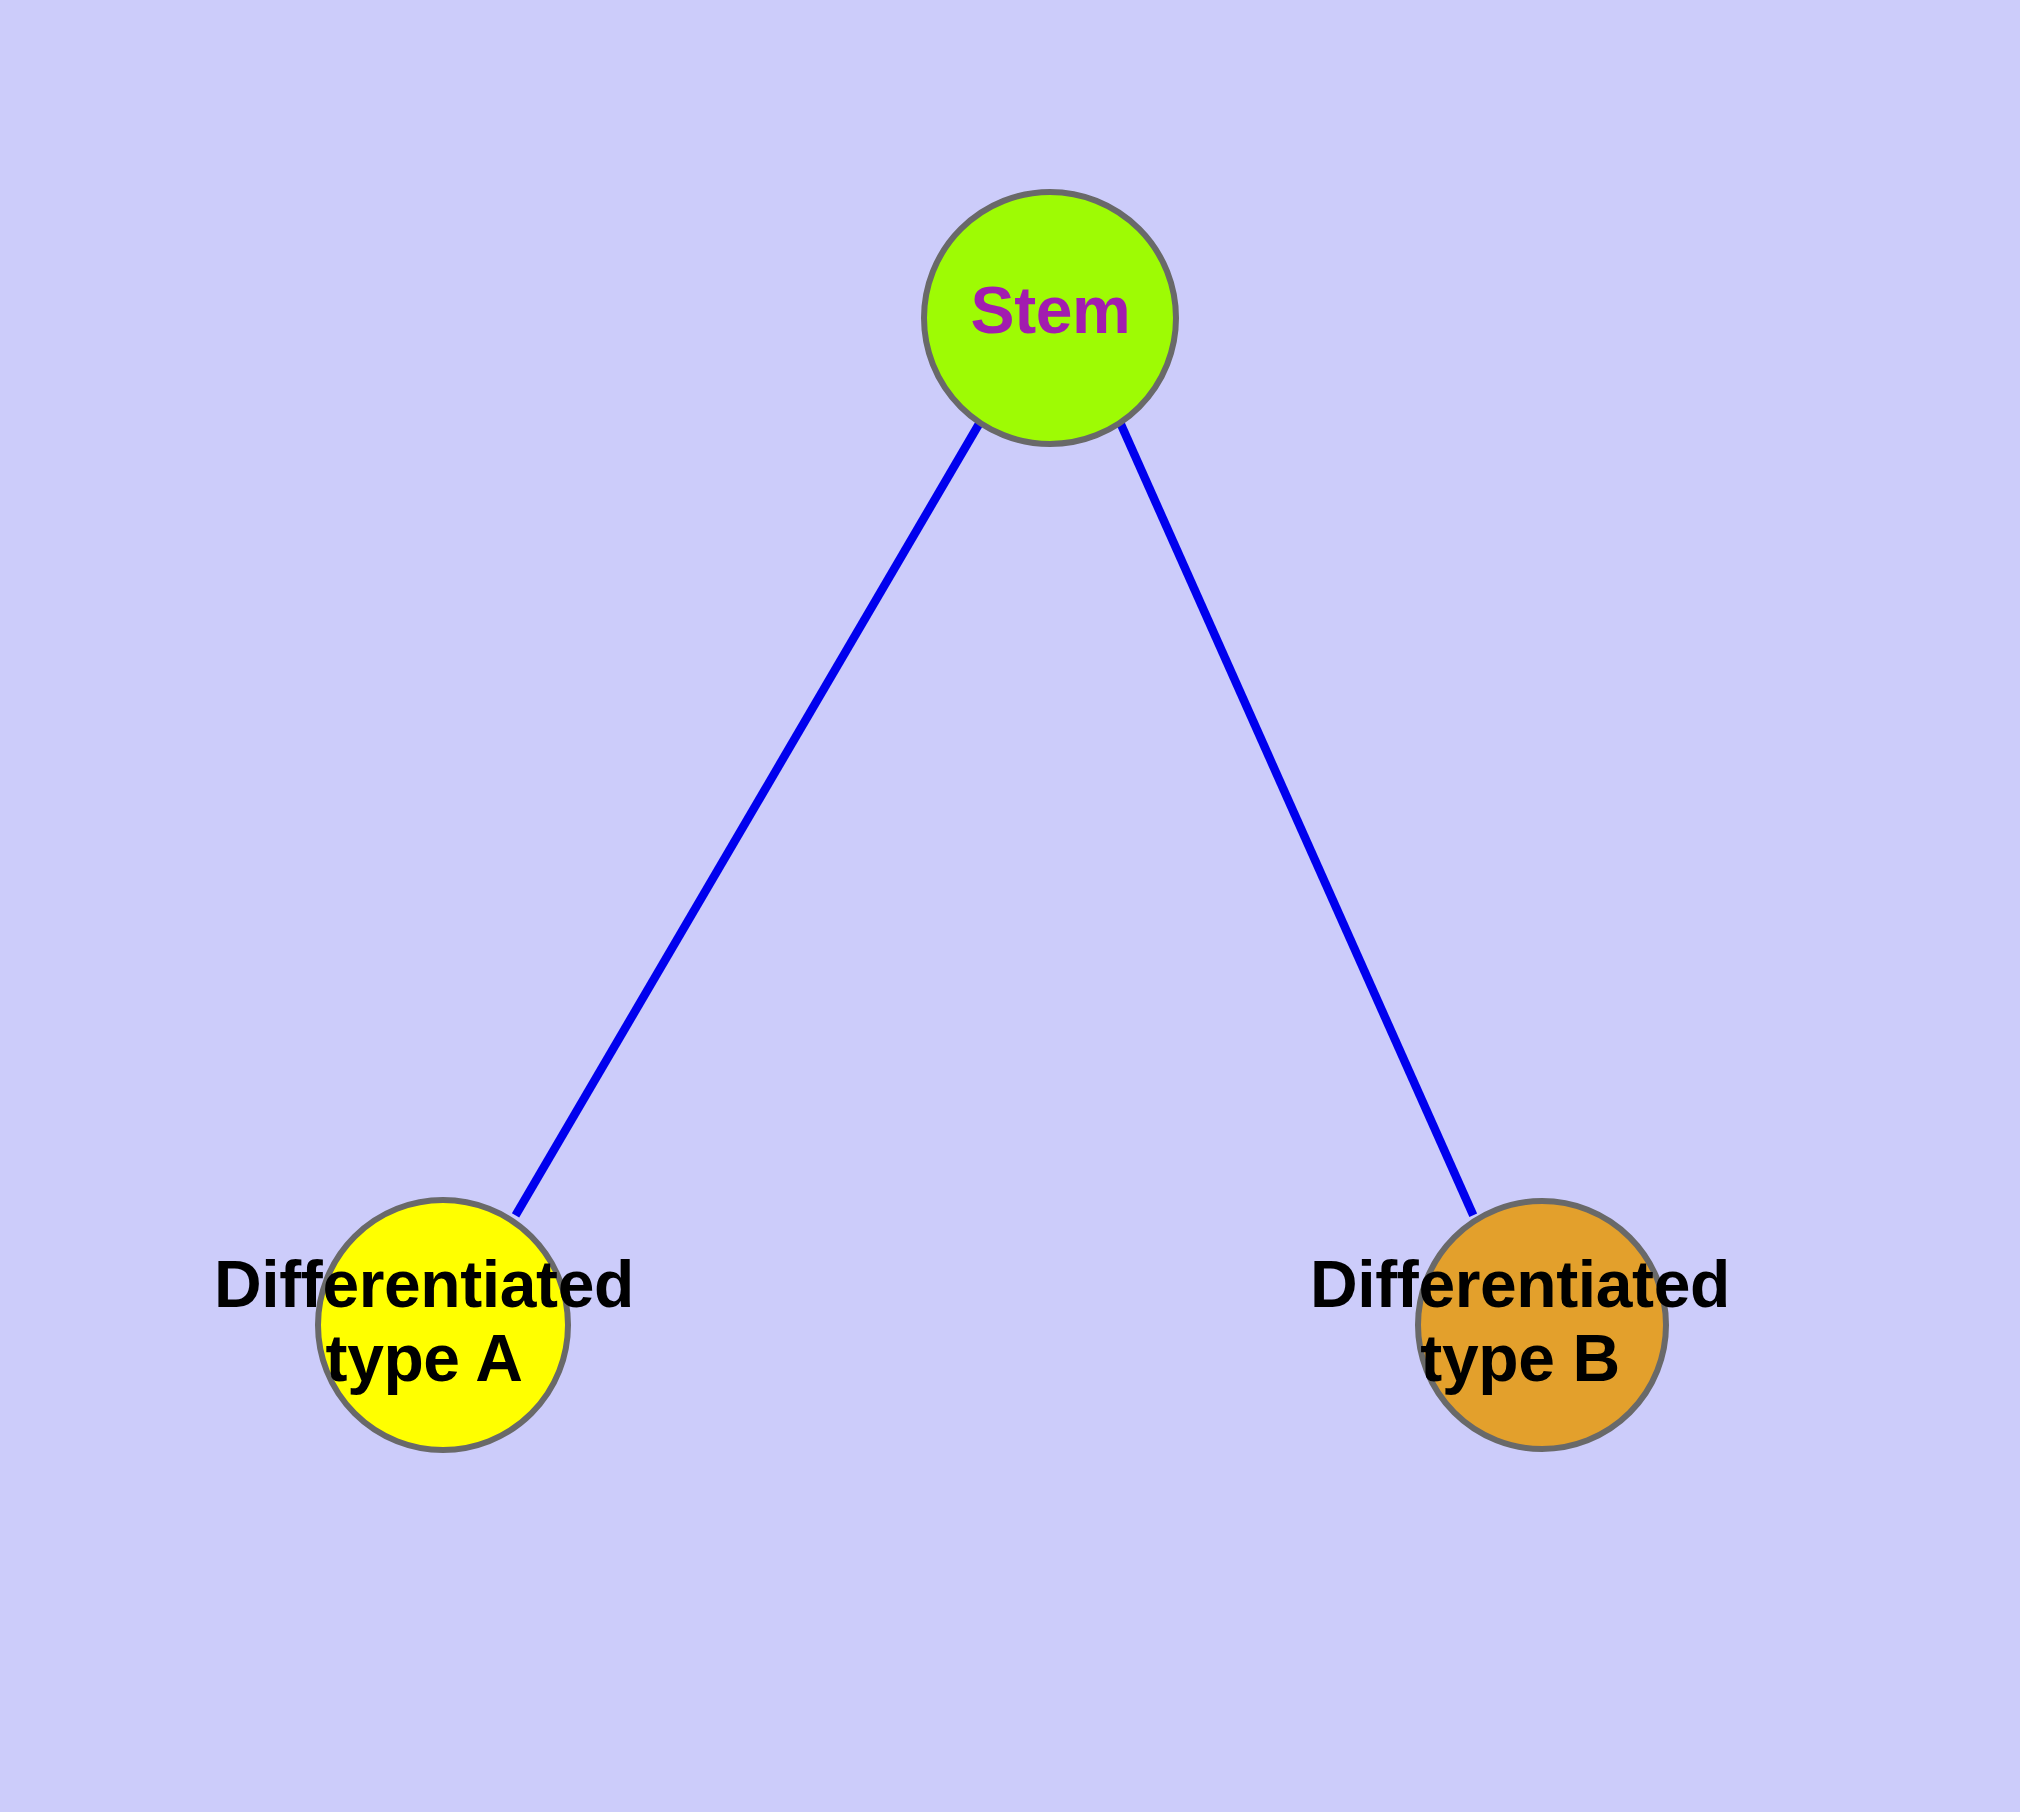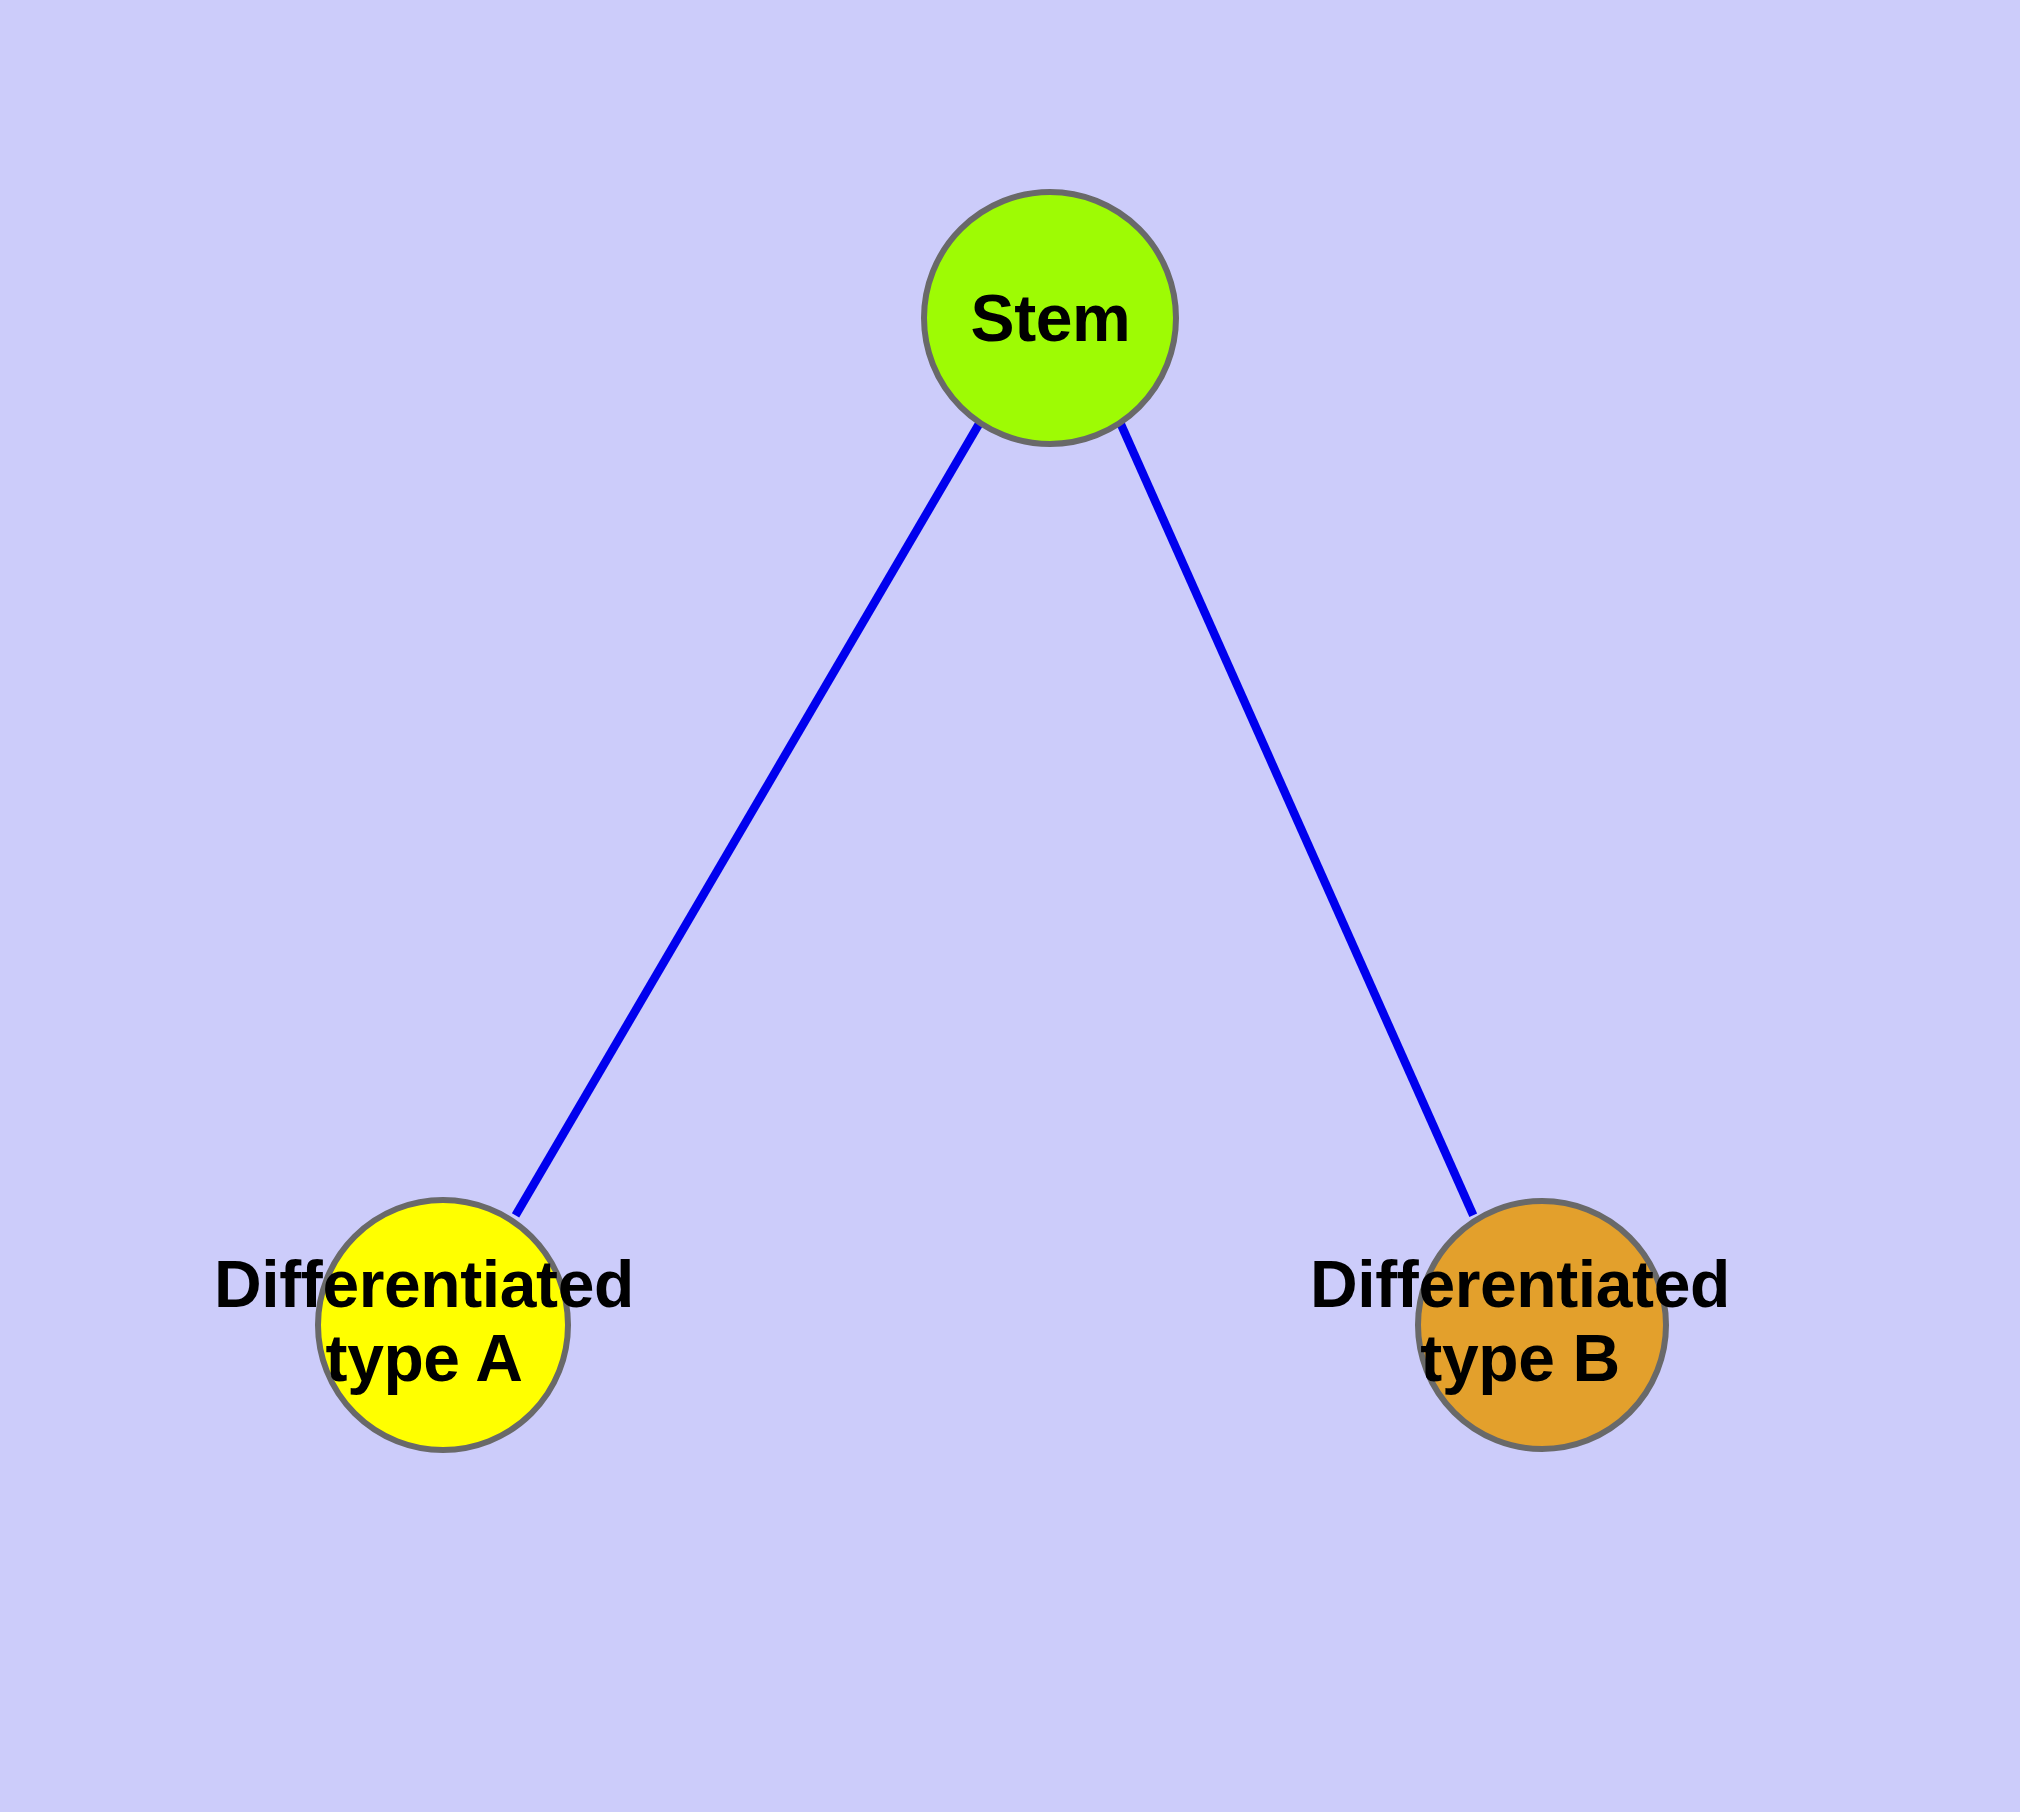--- a/index.html
+++ b/index.html
@@ -89,21 +89,21 @@
 
   <svg id="edge-layer" viewBox="0 0 2384 2138">
     <line x1="1155" y1="500" x2="608" y2="1434" stroke="#0000ee" stroke-width="10" stroke-linecap="butt"></line>
     <line x1="1322" y1="500" x2="1738" y2="1434" stroke="#0000ee" stroke-width="10" stroke-linecap="butt"></line>
   </svg>
 
   <div class="node" id="node-stem" style="left: 921px; top: 189px; width: 258px; height: 258px; background: rgb(158, 251, 4); border-color: rgb(105, 105, 105);"></div>
   <div class="node" id="node-diff-a" style="left: 315px; top: 1197px; width: 256px; height: 256px; background: rgb(255, 255, 0); border-color: rgb(105, 105, 105);"></div>
   <div class="node" id="node-diff-b" style="left: 1415px; top: 1198px; width: 254px; height: 254px; background: rgb(227, 160, 44); border-color: rgb(105, 105, 105);"></div>
 
-  <div class="node-label" id="label-stem" style="color: #000000; margin-top: 8px;">Stem</div>
+  <div class="node-label" id="label-stem" style="color: #a21caf;">Stem</div>
 
   <div class="node-label" id="label-diff-a" style="color: rgb(0, 0, 0);">Differentiated
 type A</div>
 
   <div class="node-label" id="label-diff-b" style="color: rgb(0, 0, 0);">Differentiated
 type B</div>
 
 </div>
 
 

